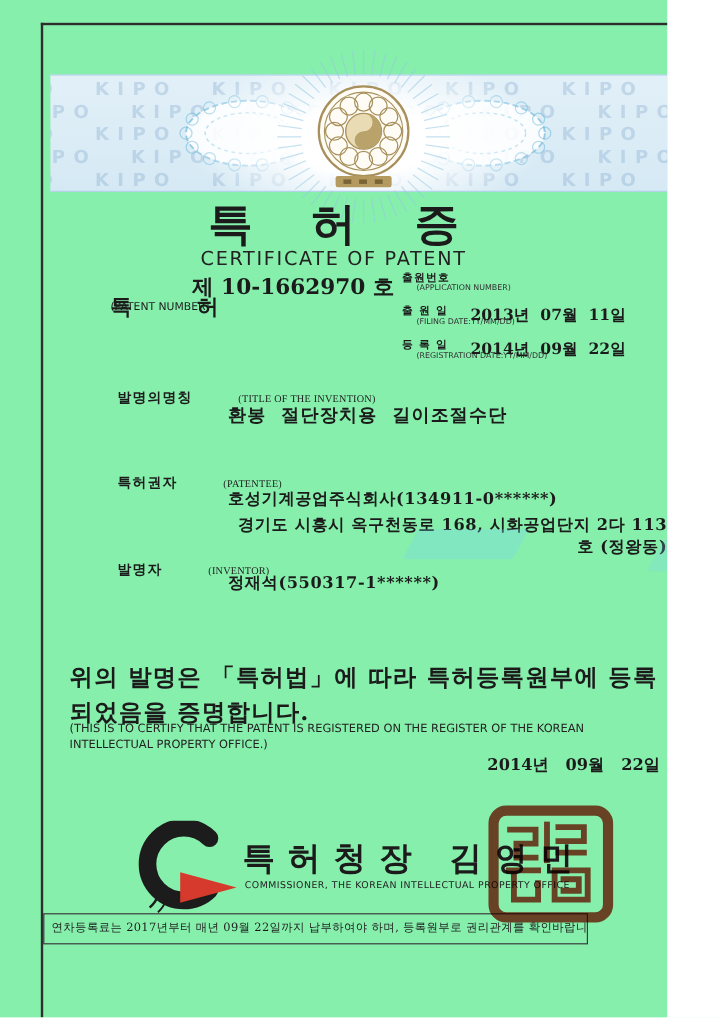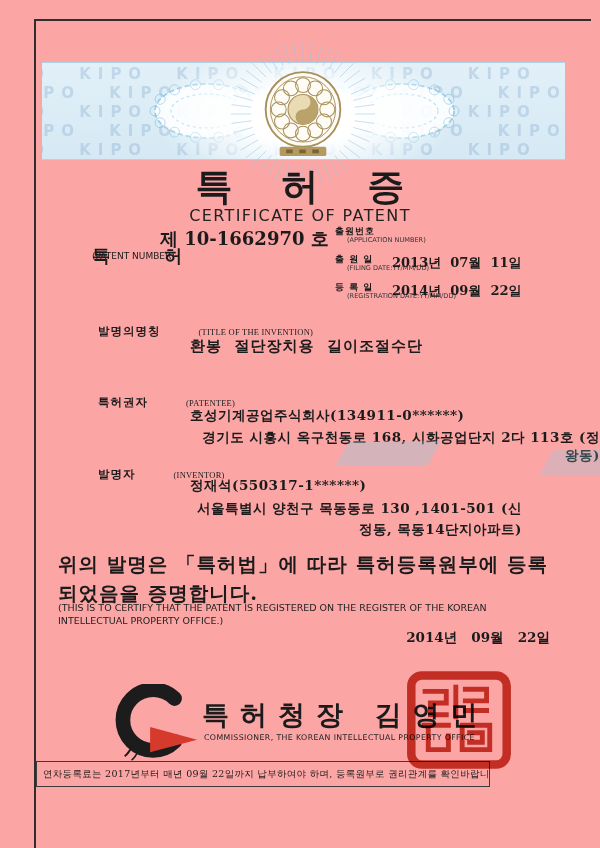--- a/index.html
+++ b/index.html
@@ -1,16 +1,16 @@
 <!DOCTYPE html>
 <html><head>
 <meta charset="utf-8">
 <style>
   html,body{margin:0;padding:0;background:#ffffff;}
-  .page{position:relative;width:600px;height:848px;background:#fca5a5;overflow:hidden;
+  .page{position:relative;width:556px;height:848px;background:#86efac;overflow:hidden;
         font-family:"DejaVu Serif","Liberation Serif",serif;color:#1b1b1b;}
   .abs{position:absolute;}
 
   
   .frame-top{left:34px;top:19px;width:557px;height:2px;background:#2e2e2e;}
   .frame-left{left:34px;top:19px;width:2px;height:829px;background:#2e2e2e;}
 
   
   .banner{left:42px;top:62px;width:523px;height:96px;overflow:hidden;
           background:linear-gradient(#e2f0f8,#d5e9f4);
@@ -229,21 +229,20 @@
     <span class="sec-en">(PATENTEE)</span>
   </div>
   <div class="abs body-line" style="left:190px;top:407px">호성기계공업주식회사(134911-0******)</div>
   <div class="abs body-line" style="left:190px;top:429px">경기도 시흥시 옥구천동로 168, 시화공업단지 2다 113호 (정왕동)</div>
 
   <div class="abs" style="left:98px;top:463px">
     <span class="sec-kr">발명자</span>
     <span class="sec-en">(INVENTOR)</span>
   </div>
   <div class="abs body-line" style="left:190px;top:477px">정재석(550317-1******)</div>
-  <div class="abs body-line" style="left:190px;top:498px;width:332px;line-height:21px">서울특별시 양천구 목동동로 130 ,1401-501 (신정동, 목동14단지아파트)</div>
 
   <div class="abs statement">
     <div>위의 발명은 「특허법」에 따라 특허등록원부에 등록</div>
     <div>되었음을 증명합니다.</div>
   </div>
   <div class="abs statement-en">(THIS IS TO CERTIFY THAT THE PATENT IS REGISTERED ON THE REGISTER OF THE KOREAN INTELLECTUAL PROPERTY OFFICE.)</div>
   <div class="abs statement-date">2014년   09월   22일</div>
 
   <svg class="abs kipo-logo" viewBox="0 0 90 80">
     <path d="M64 14 A 31 31 0 1 0 64 58" fill="none" stroke="#1c1c1c" stroke-width="15" stroke-linecap="round"></path>

